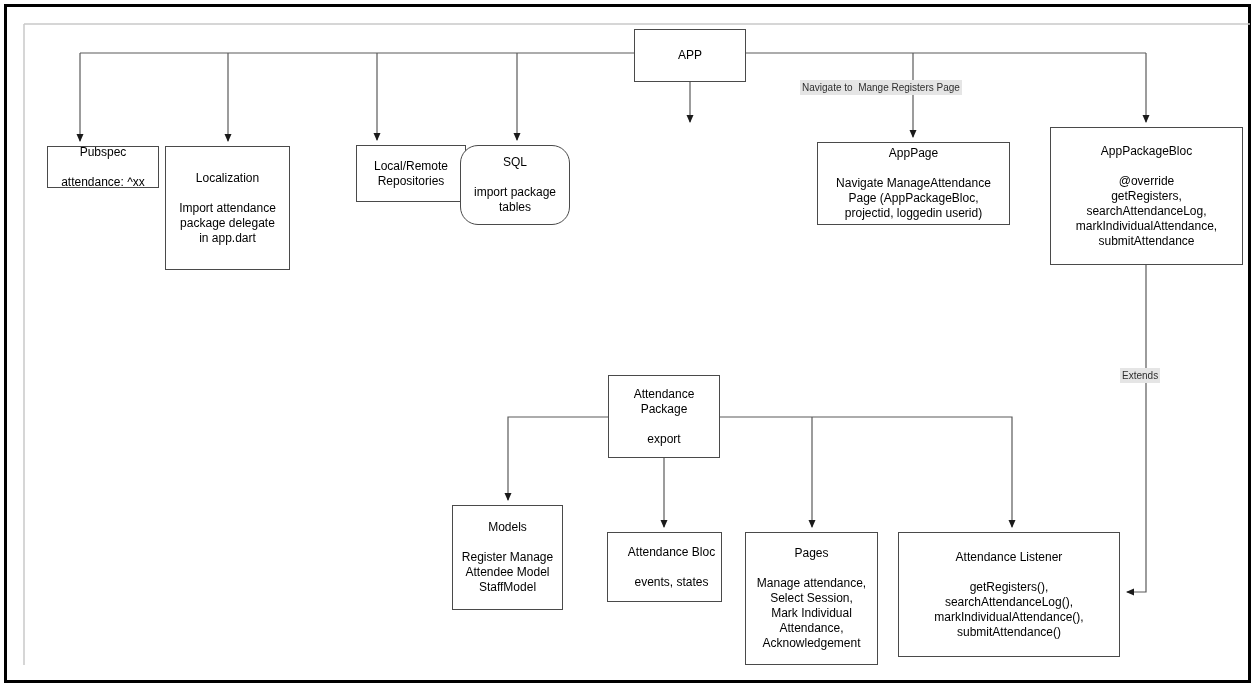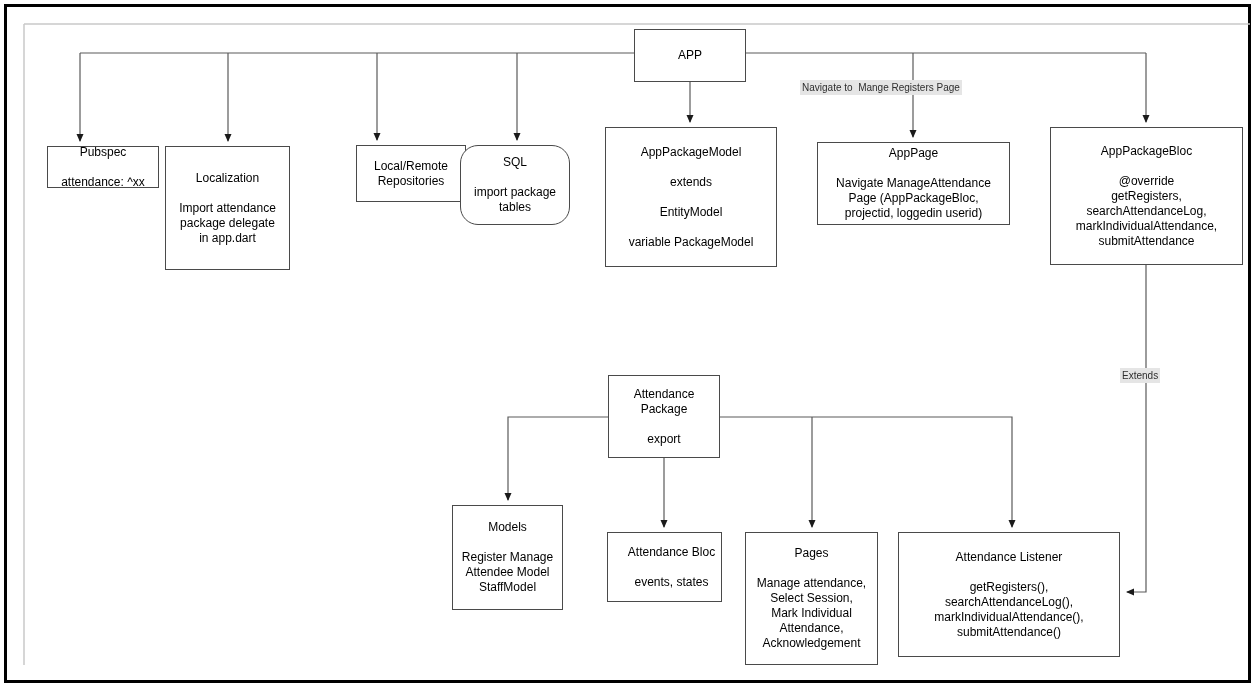--- a/index.html
+++ b/index.html
@@ -102,27 +102,20 @@
 
 Import attendance
 package delegate
 in app.dart</div>
   <div class="node" style="left:320px; top:145px; width:110px; height:57px;margin-left:36px;">Local/Remote
 Repositories</div>
   <div class="node" style="left:460px; top:145px; width:110px; height:80px;border-radius:18px;">SQL
 
 import package
 tables</div>
-  <div class="node" style="left:605px; top:127px; width:172px; height:140px;">AppPackageModel
-
-extends
-
-EntityModel
-
-variable PackageModel</div>
   <div class="node" style="left:817px; top:142px; width:193px; height:83px;">AppPage
 
 Navigate ManageAttendance
 Page (AppPackageBloc,
 projectid, loggedin userid)</div>
   <div class="node" style="left:1050px;top:127px; width:193px; height:138px;">AppPackageBloc
 
 @override
 getRegisters,
 searchAttendanceLog,

